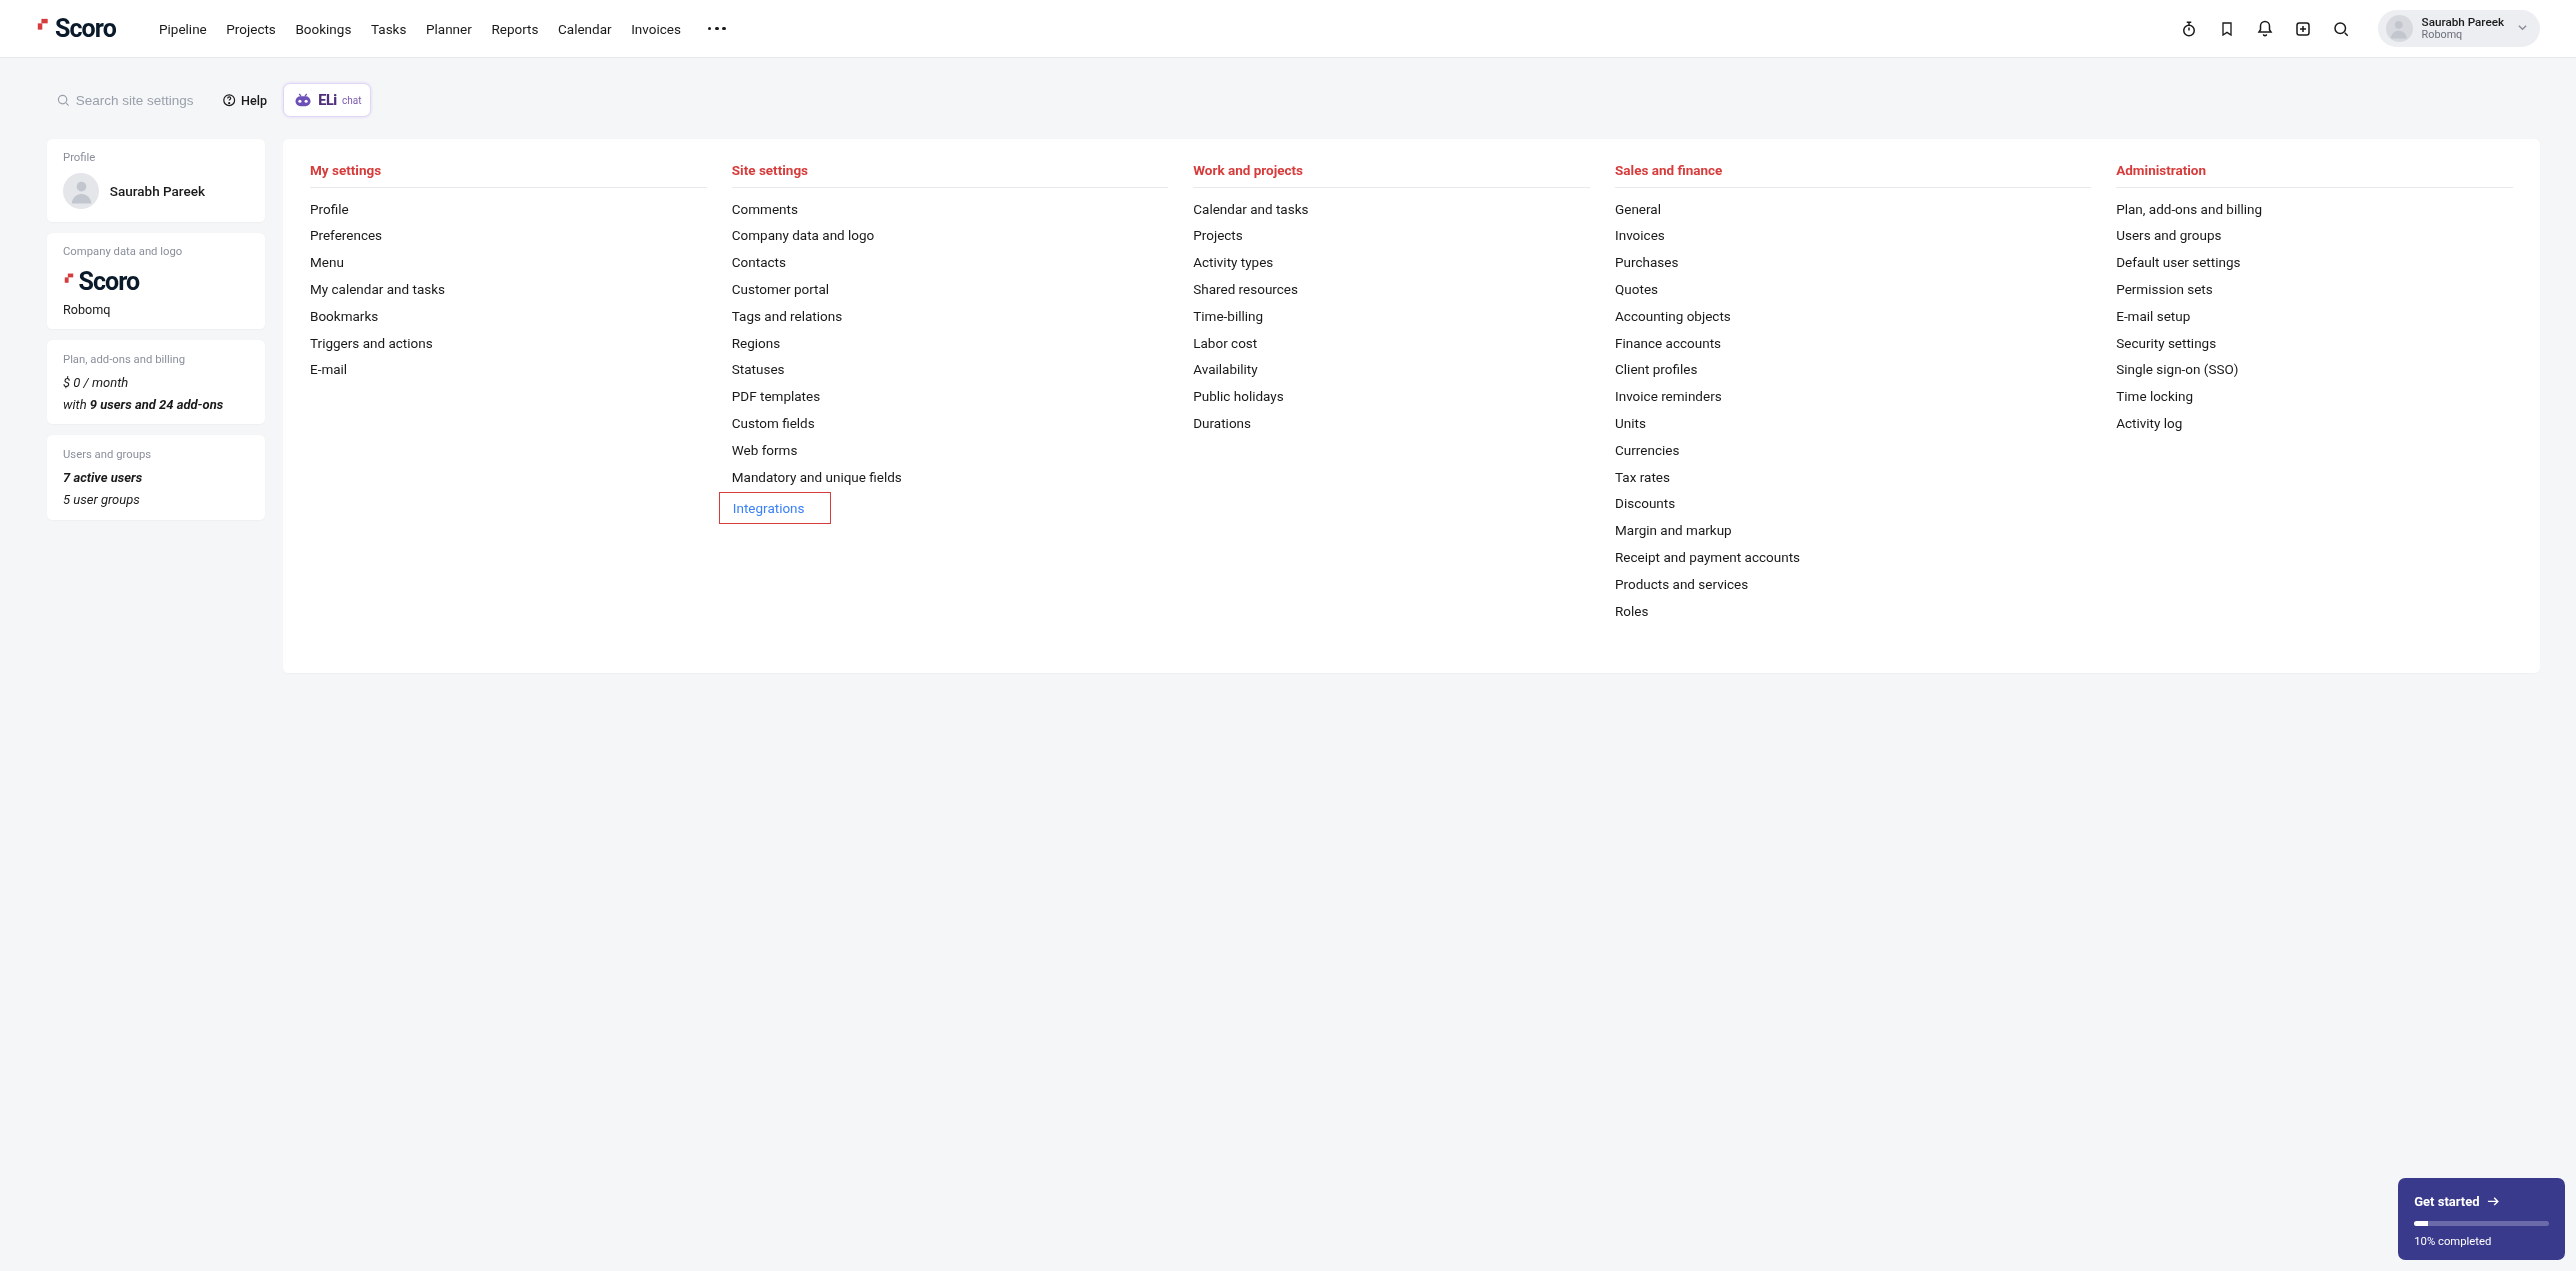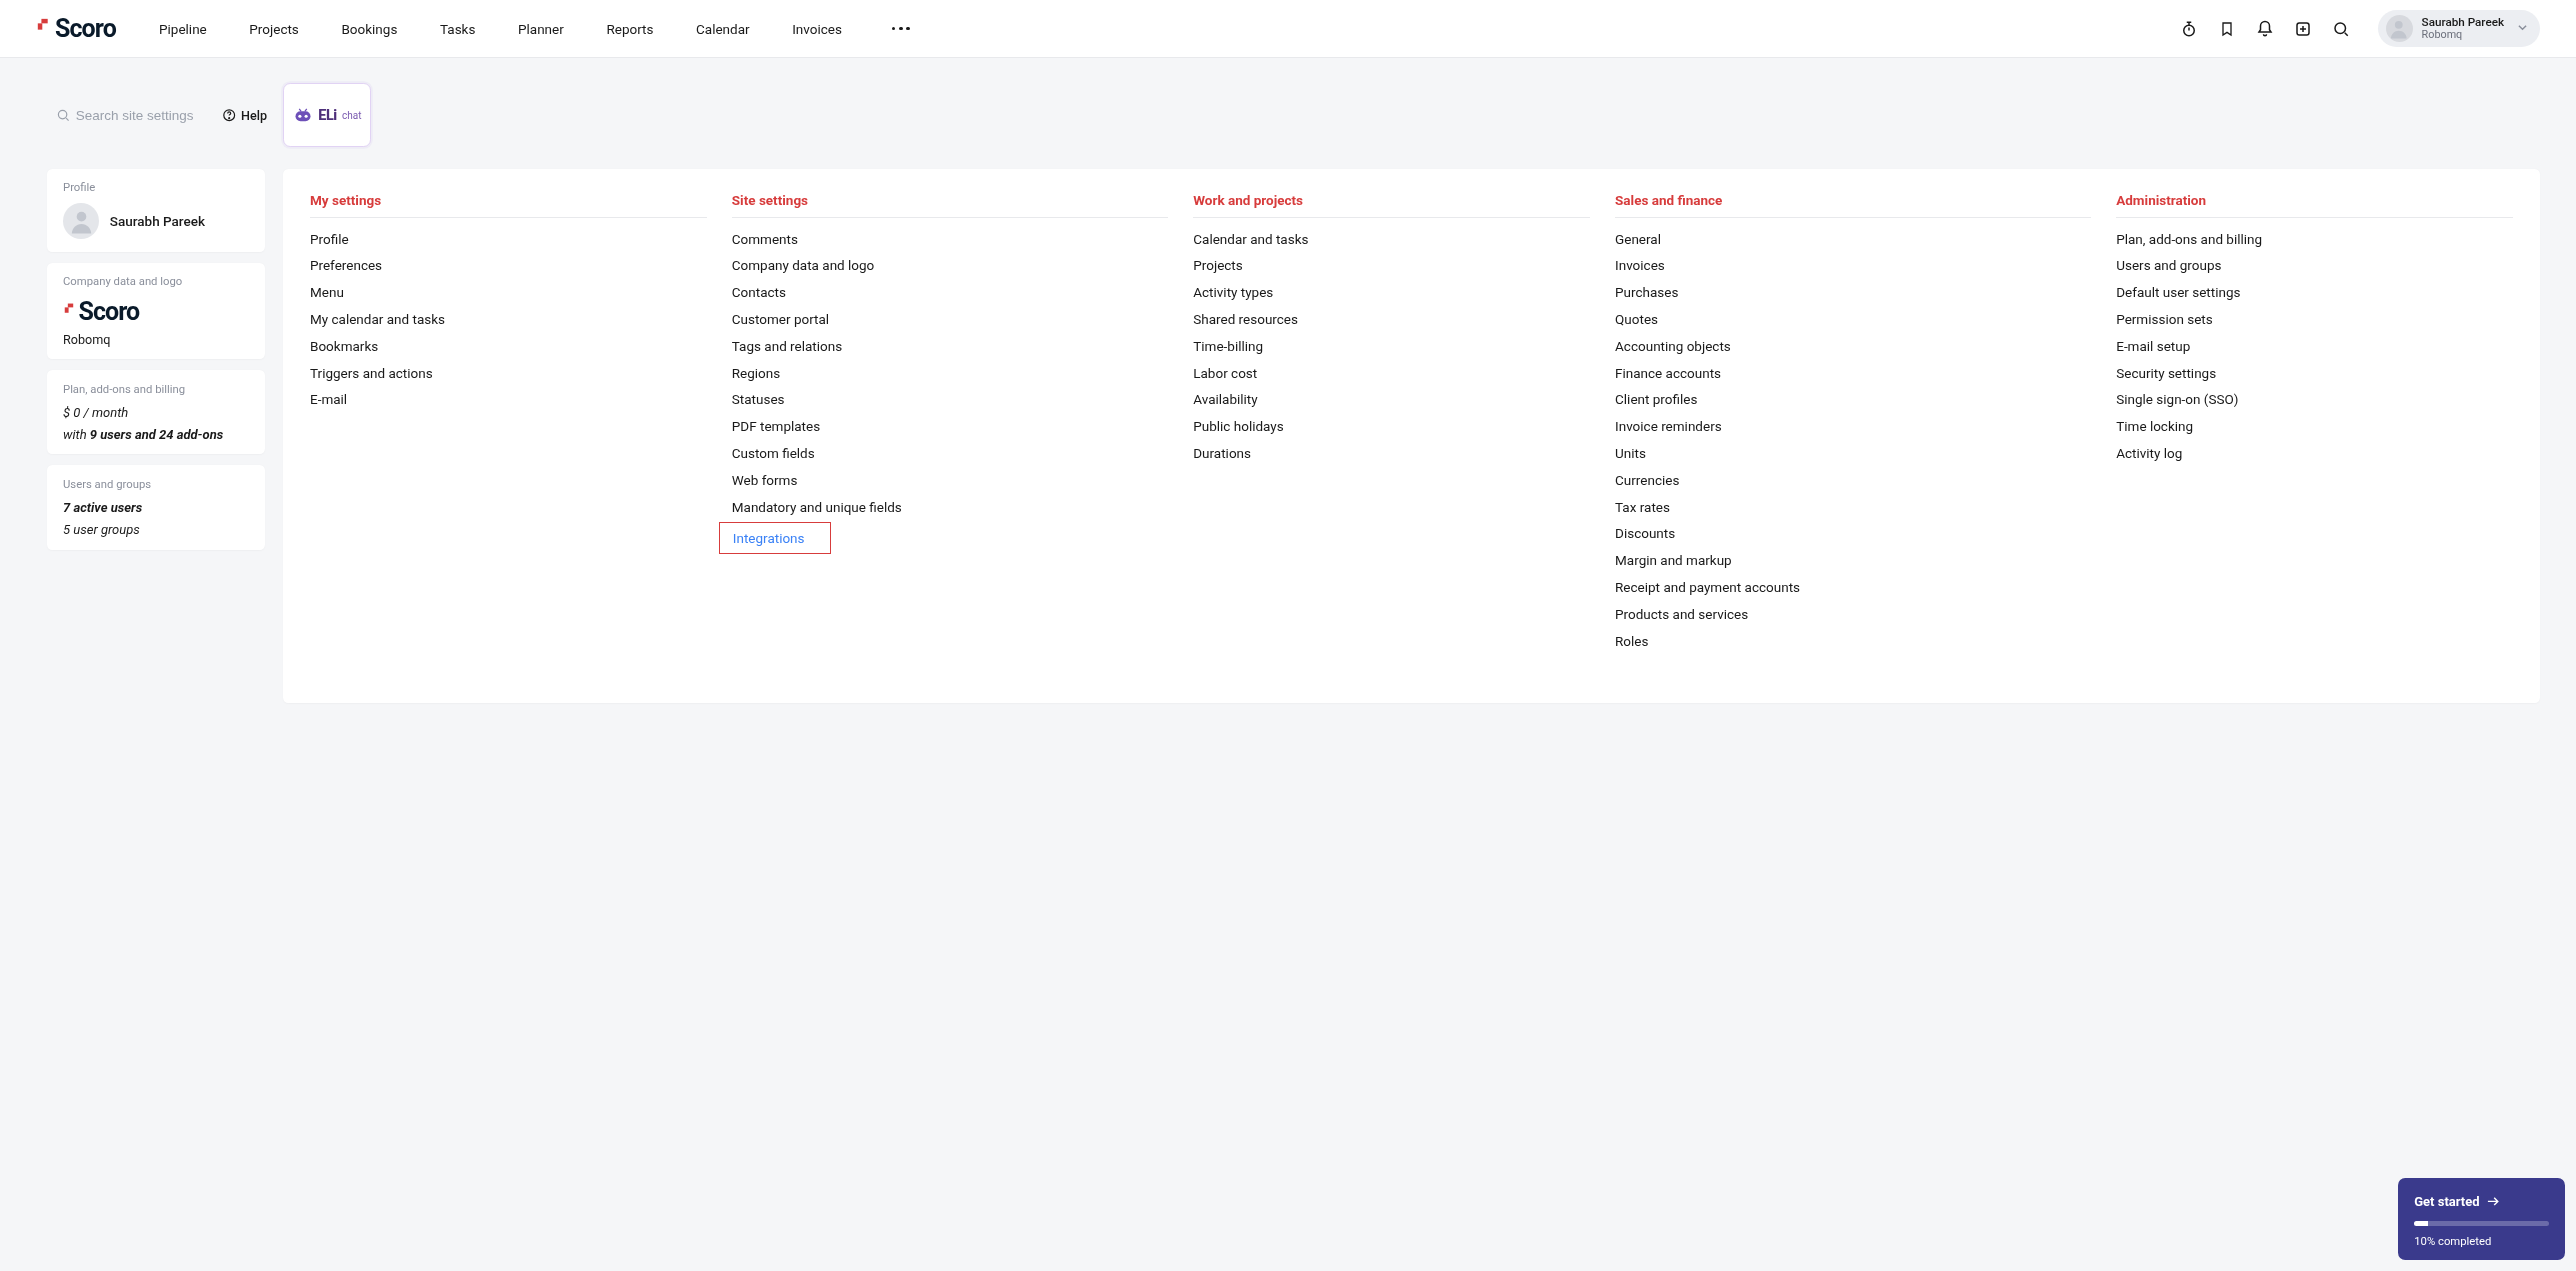--- a/index.html
+++ b/index.html
@@ -24,21 +24,21 @@
       display: inline-flex;
       align-items: center;
       font-weight: 700;
       font-size: 25px;
       color: #0a1a2a;
       margin-right: 36px;
       letter-spacing: -0.9px;
     }
     .nav {
       display: flex;
-      gap: 39px;
+      gap: 16px;
     }
     .nav-item {
       font-size: 13.5px;
       color: #1a1a1a;
       cursor: pointer;
       padding: 3.6px 1.8px;
     }
     .nav-more {
       display: flex;
       align-items: center;
@@ -118,21 +118,21 @@
       color: #1a1a1a;
       margin-left: 21.6px;
       cursor: pointer;
       font-weight: 500;
     }
     .eli-chat {
       margin-left: 16px;
       background: #fff;
       border: 0.9px solid #e1d3f4;
       border-radius: 7.2px;
-      padding: 21px 9px;
+      padding: 6px 9px;
       display: flex;
       align-items: center;
       gap: 5.4px;
       cursor: pointer;
       box-shadow: 0 0 0 1.8px rgba(170,130,230,0.08);
     }
     .eli-logo-svg { width: 20px; height: 20px; }
     .eli-text {
       font-size: 14.4px;
       font-weight: 800;

